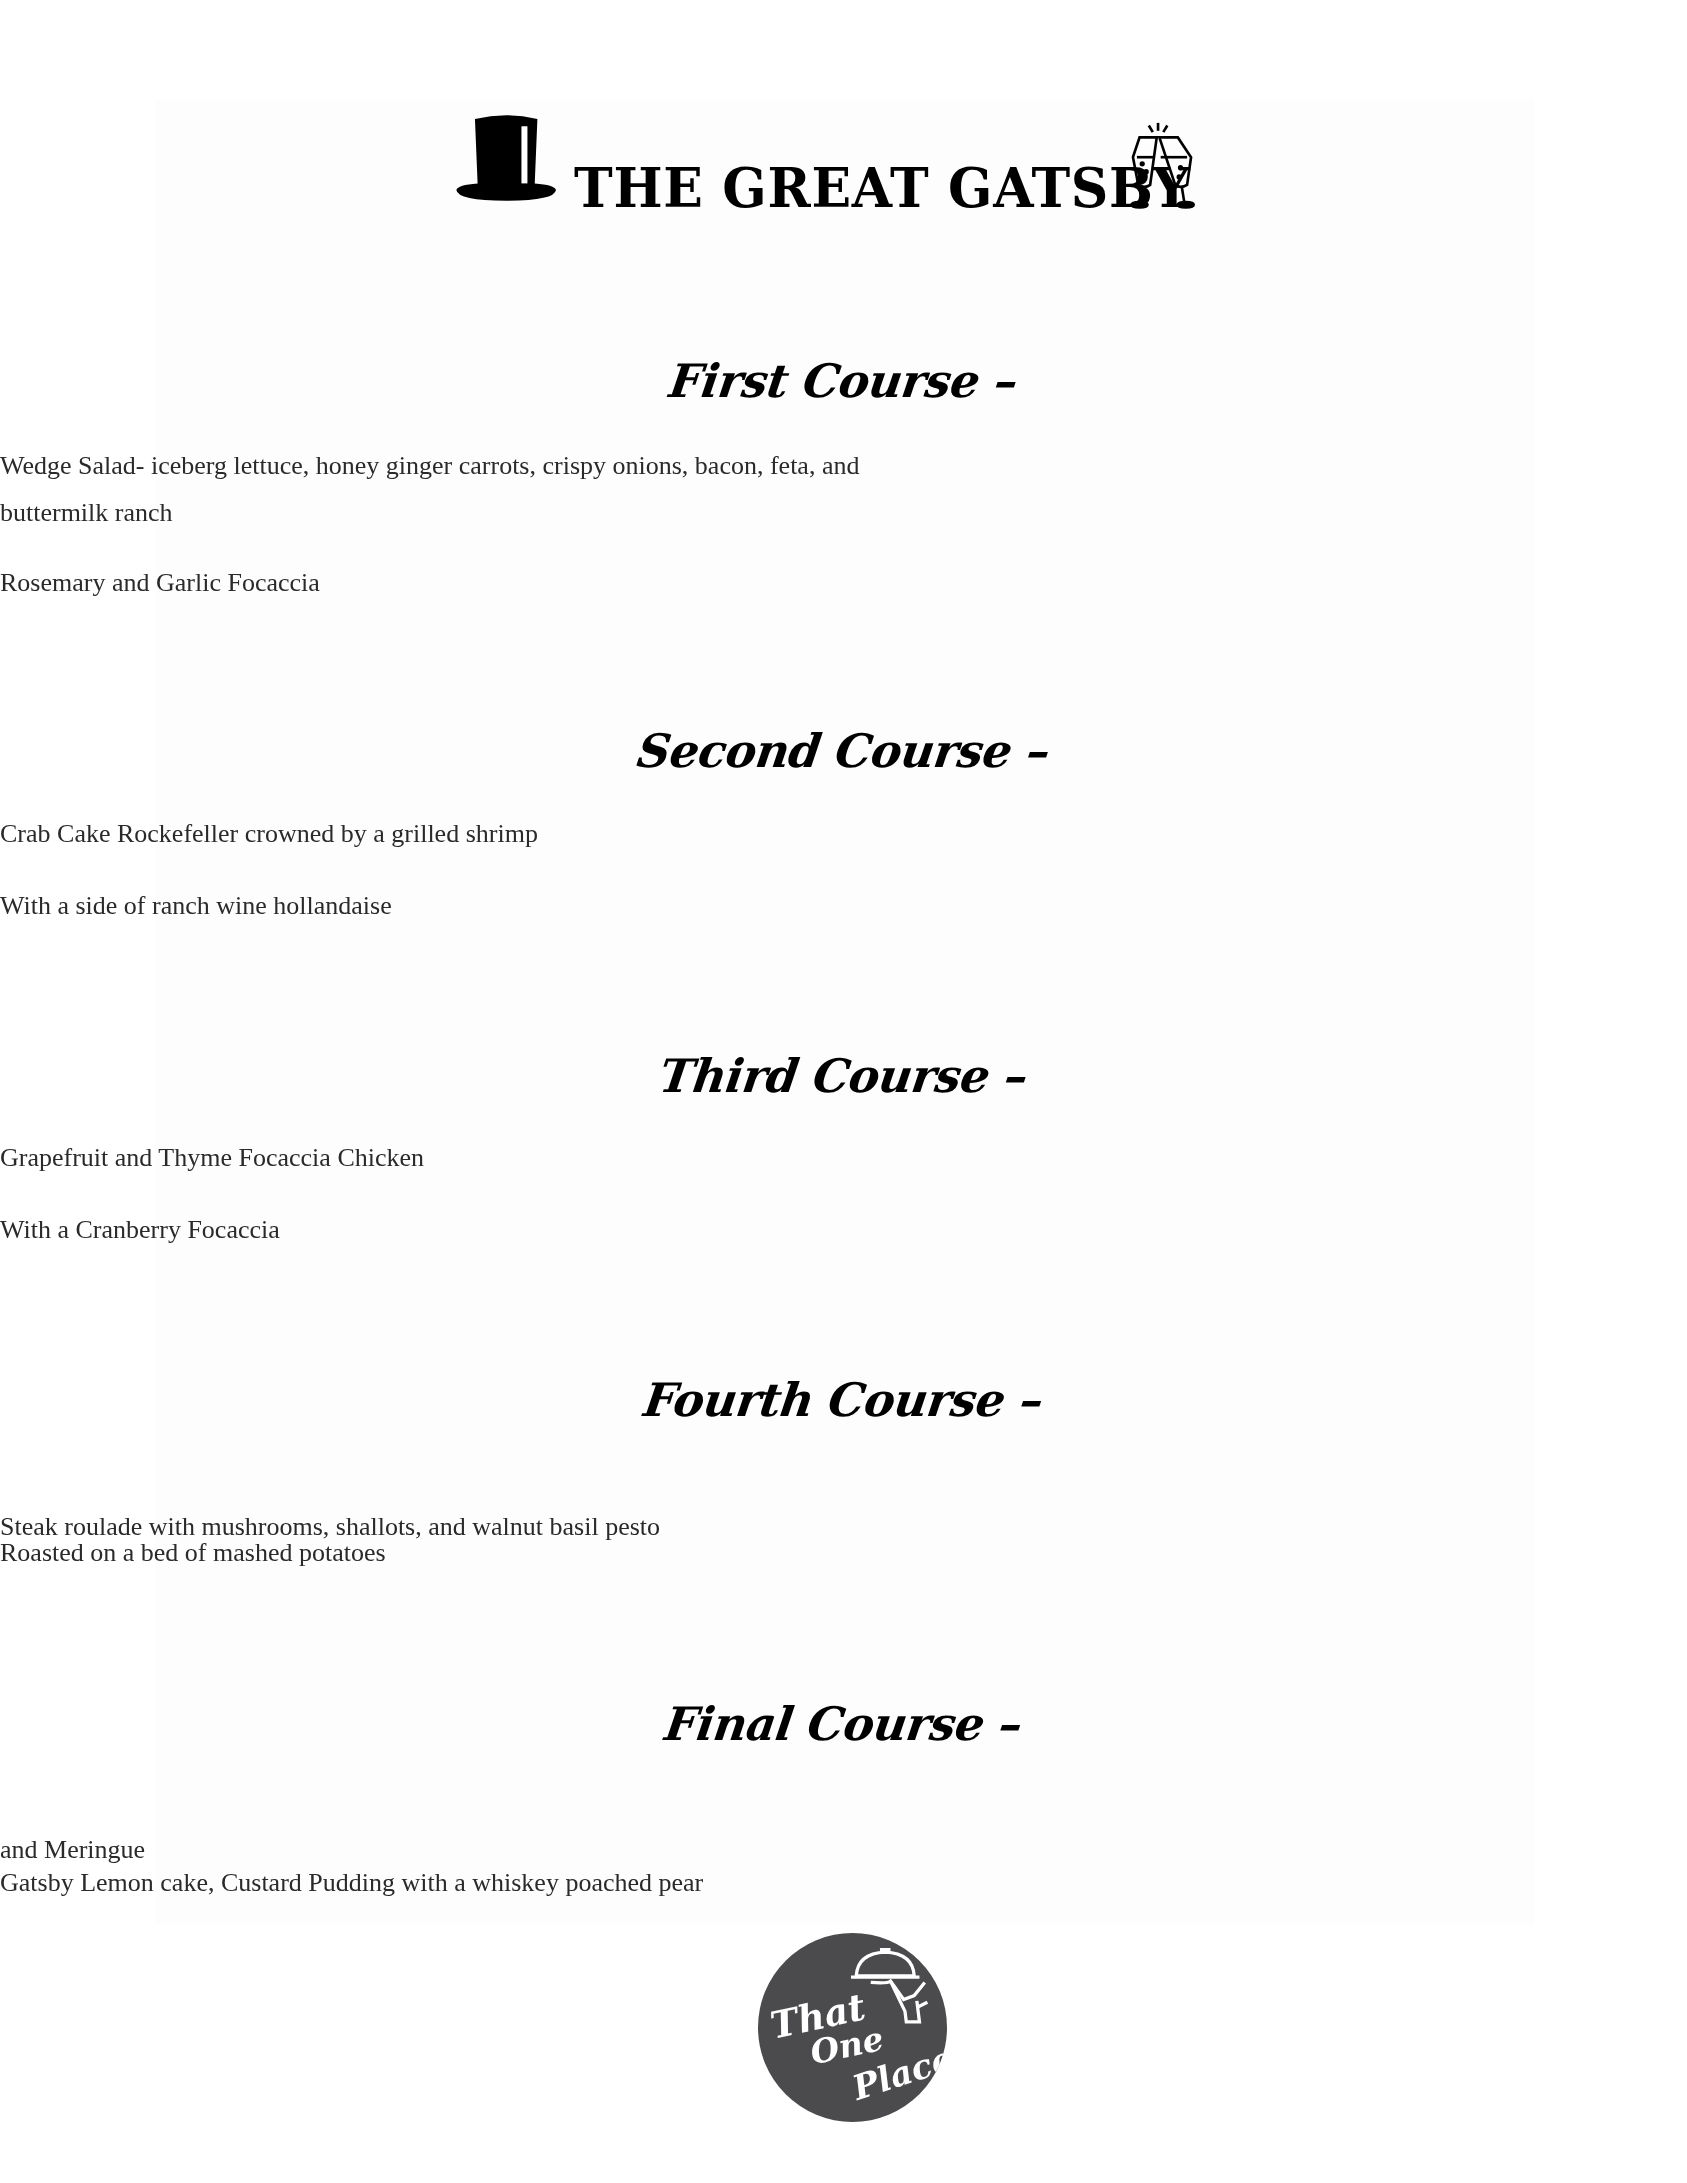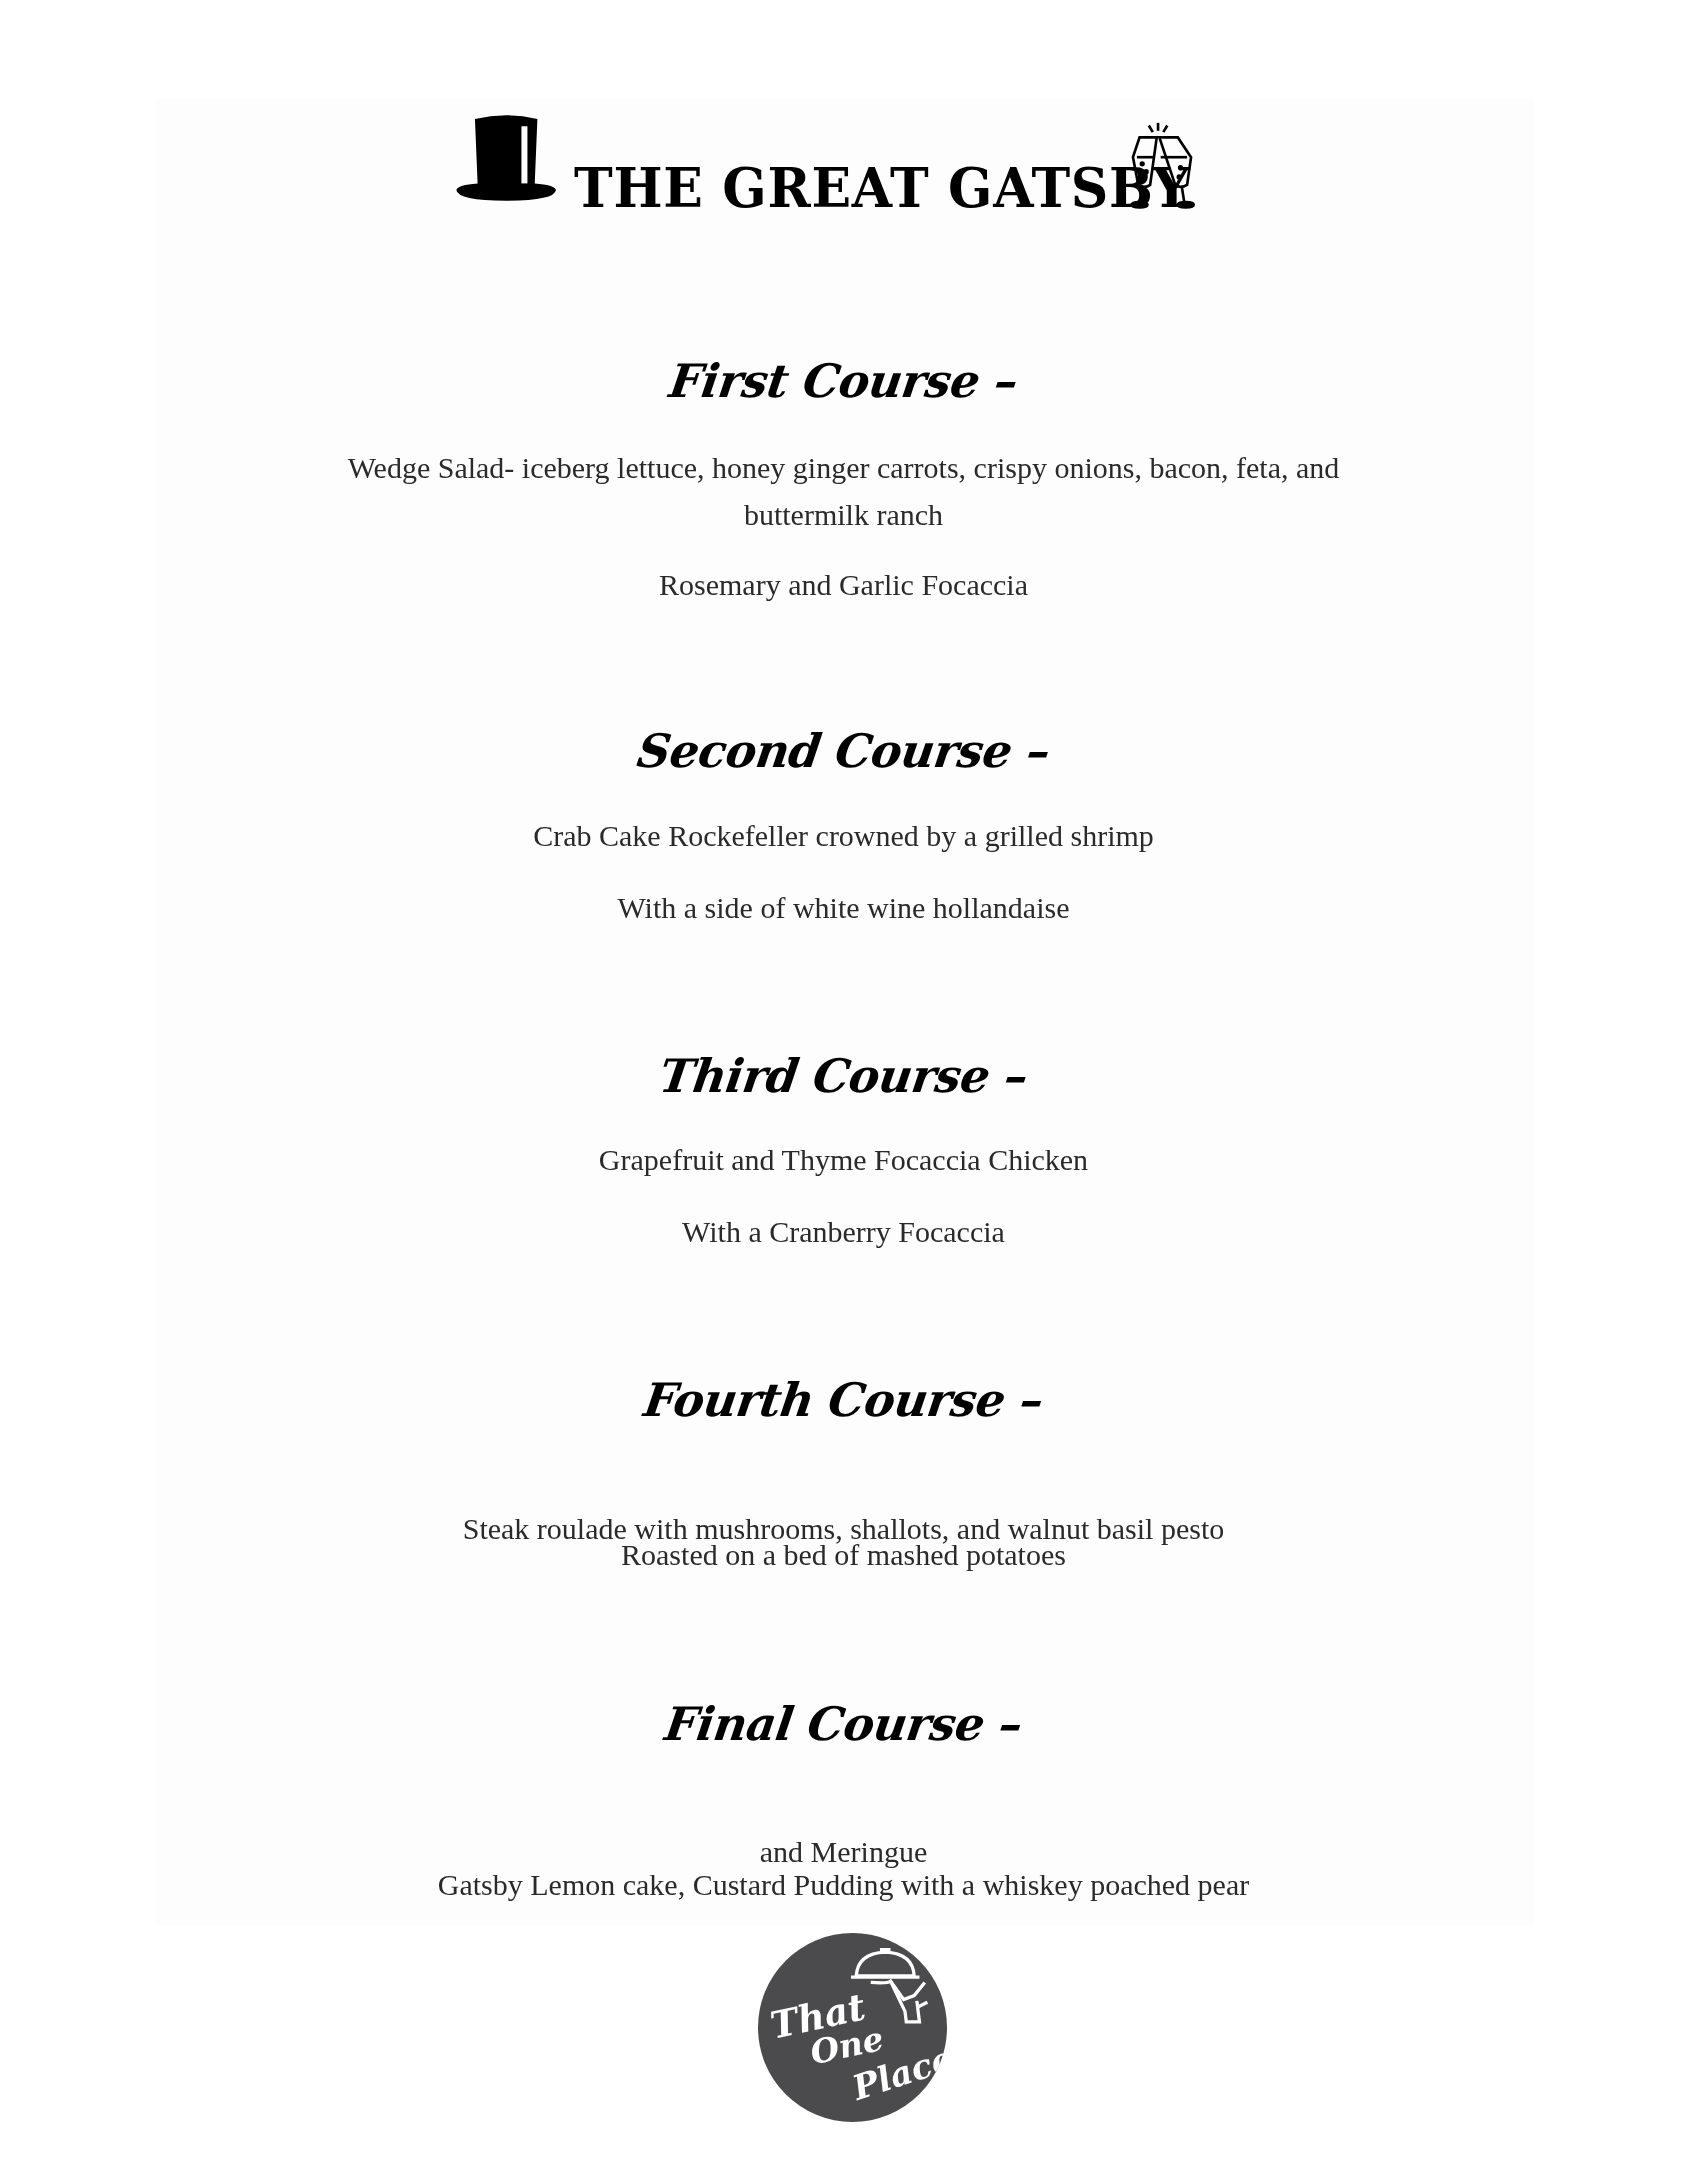--- a/index.html
+++ b/index.html
@@ -7,22 +7,22 @@
   .page { position:absolute; left:0; top:0; width:1687px; height:2142px; background:#ffffff; }
   .doc-area { position:absolute; left:155px; top:99px; width:1379px; height:1826px; background:#fdfdfd; }
   .hat { position:absolute; left:455px; top:109px; width:103px; height:93px; }
   .title { position:absolute; left:574px; top:157px; font-family:"DejaVu Serif", serif; font-weight:bold;
            font-size:52px; letter-spacing:0.7px; color:#000; transform:scaleY(1.05); white-space:nowrap; }
   .glasses { position:absolute; left:1125px; top:111px; width:76px; height:99px; }
 
   .course-heading { position:absolute; left:0; width:1687px; text-align:center;
     font-family:"DejaVu Serif", serif; font-style:italic; font-weight:bold; font-size:46px; color:#000;
     letter-spacing:-0.7px; transform:skewX(-8deg); }
-  .course-line { position:absolute; left:0; width:1687px; text-align:center;
-    font-family:"Liberation Serif", serif; font-size:30px; color:#2a2a2a; white-space:nowrap; }
+  .course-line { position:absolute; left:0; width:1687px; text-align:left;
+    font-family:"Liberation Serif", serif; font-size:26px; color:#2a2a2a; white-space:nowrap; }
 
   .logo { position:absolute; left:758px; top:1933px; width:189px; height:189px; border-radius:50%; background:#4b4b4d; overflow:hidden; }
   .logo-text { position:absolute; color:#fff; font-family:"DejaVu Serif", serif; font-style:italic; font-weight:bold; white-space:nowrap; }
   .lt1 { left:12px; top:61px; font-size:37px; transform:rotate(-12deg); }
   .lt2 { left:52px; top:93px; font-size:33px; transform:rotate(-12deg); }
   .lt3 { left:93px; top:118px; font-size:34px; transform:rotate(-18deg); }
   .server { position:absolute; left:93px; top:14.6px; width:79px; height:86px; }
 </style>
 </head>
 <body>
@@ -57,21 +57,21 @@
   <section>
     <div class="course-heading" style="top:354px">First Course –</div>
     <div class="course-line" style="top:451px">Wedge Salad- iceberg lettuce, honey ginger carrots, crispy onions, bacon, feta, and</div>
     <div class="course-line" style="top:498px">buttermilk ranch</div>
     <div class="course-line" style="top:568px">Rosemary and Garlic Focaccia</div>
   </section>
 
   <section>
     <div class="course-heading" style="top:724px">Second Course –</div>
     <div class="course-line" style="top:819px">Crab Cake Rockefeller crowned by a grilled shrimp</div>
-    <div class="course-line" style="top:891px">With a side of white wine hollandaise</div>
+    <div class="course-line" style="top:891px">With a side of ranch wine hollandaise</div>
   </section>
 
   <section>
     <div class="course-heading" style="top:1049px">Third Course –</div>
     <div class="course-line" style="top:1143px">Grapefruit and Thyme Focaccia Chicken</div>
     <div class="course-line" style="top:1215px">With a Cranberry Focaccia</div>
   </section>
 
   <section>
     <div class="course-heading" style="top:1373px">Fourth Course –</div>

